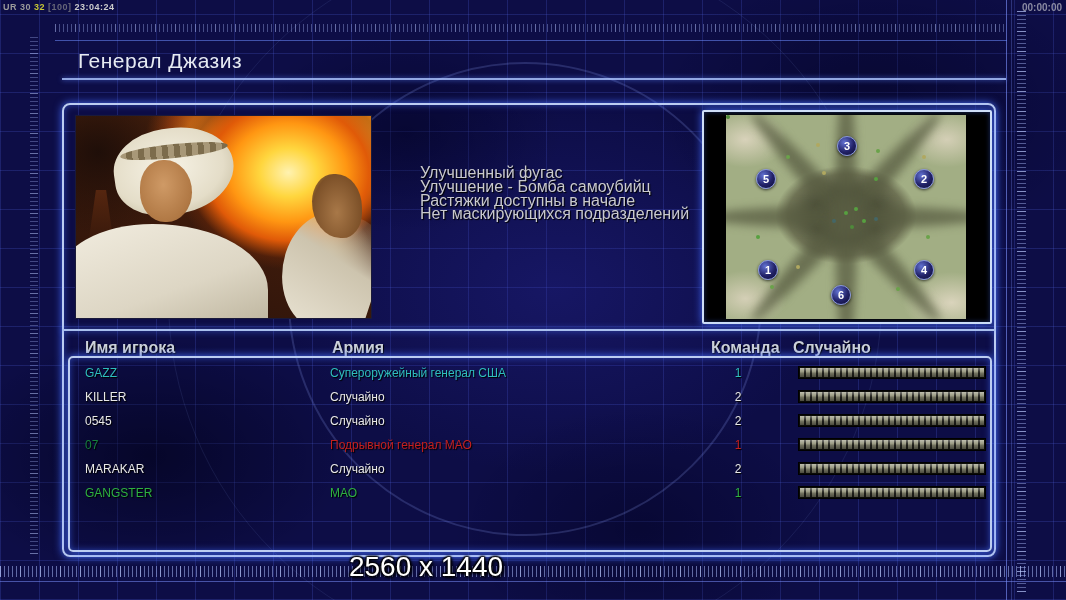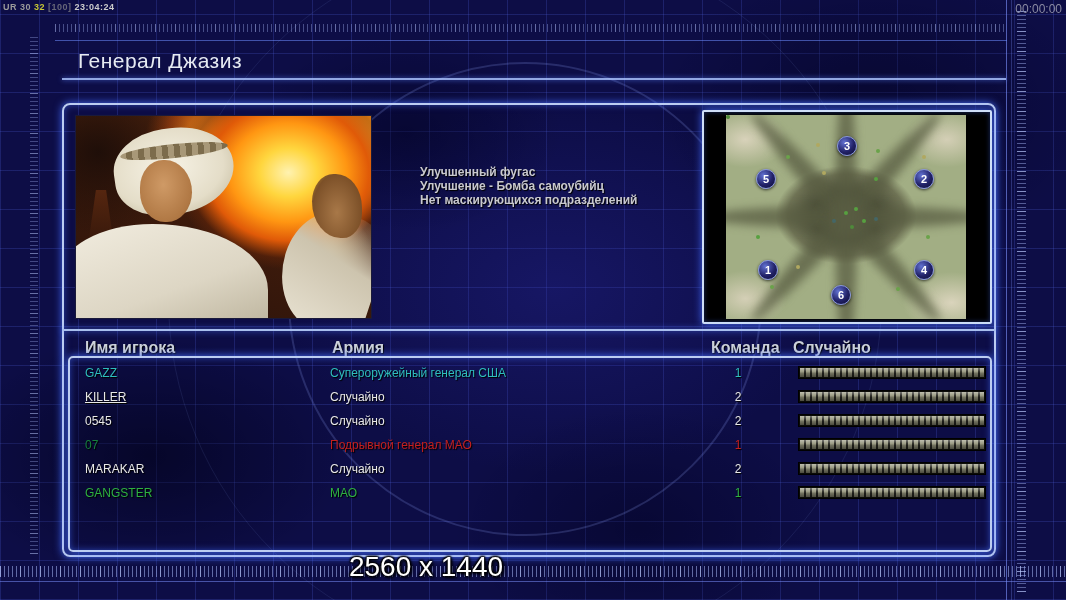--- a/index.html
+++ b/index.html
@@ -39,21 +39,21 @@
   .edge-v1 { left:1006px; top:0; width:1px; height:600px; background:rgba(120,140,245,0.65); }
   .edge-v2 { left:1011px; top:0; width:1px; height:600px; background:rgba(120,140,245,0.3); }
   .edge-h1 { left:0; top:581px; width:1066px; height:1px; background:rgba(120,140,245,0.55); }
   .title-line-top { left:55px; top:40px; width:952px; height:1px; background:rgba(110,140,255,0.55); }
   .title-line-bottom { left:62px; top:78px; width:944px; height:2px;
     background:rgba(170,195,255,0.85); box-shadow:0 0 5px rgba(90,130,255,0.8); }
 
   
   .debug { left:3px; top:2px; font-size:9px; letter-spacing:0.5px; }
   .debug b { font-weight:bold; }
-  .timer { right:4px; top:2px; font-size:12px; color:#8a8aa2; }
+  .timer { right:4px; top:2px; font-size:10px; color:#8a8aa2;font-weight:bold; }
   .page-title { left:78px; top:49px; font-size:21px; color:#e6eaf2; letter-spacing:0.5px; }
 
   
   .glow-frame { border:2px solid #bccdf2; border-radius:8px;
     box-shadow:0 0 9px rgba(70,110,255,0.95), inset 0 0 7px rgba(70,110,255,0.55); }
   .outer-frame { left:62px; top:103px; width:934px; height:454px; }
   .divider { left:62px; top:329px; width:934px; height:2px; background:#a9bfee;
     box-shadow:0 0 6px rgba(80,120,255,0.9); }
   .table-frame { left:68px; top:356px; width:924px; height:196px; border-radius:5px; }
 
@@ -84,21 +84,21 @@
     background:linear-gradient(15deg, #e8e2d2 0%, #cdc4ae 60%, rgba(160,120,80,0.0) 100%);
     border-radius:50% 40% 20% 60%; transform:rotate(18deg); }
   .p-hand { position:absolute; left:236px; top:58px; width:50px; height:64px;
     background:radial-gradient(ellipse at 50% 60%, #a87848 0%, #7c5028 70%, rgba(60,30,10,0.3) 100%);
     border-radius:45% 55% 40% 60%; }
   .p-tower { position:absolute; left:8px; top:74px; width:34px; height:60px;
     background:linear-gradient(180deg, rgba(90,40,16,0.9), rgba(50,22,10,0.9));
     clip-path:polygon(35% 0, 65% 0, 90% 100%, 10% 100%); }
 
   
-  .abilities { left:420px; top:166px; width:300px; font-size:12px; font-weight:bold;
+  .abilities { left:420px; top:166px; width:300px; font-size:16px; font-weight:normal;
     color:#c9c9ce; line-height:13.8px; text-shadow:1px 1px 1px #000; }
 
   
   .map-frame { left:702px; top:110px; width:290px; height:214px; background:#000;
     border:2px solid #cfdff8; border-radius:2px;
     box-shadow:0 0 9px rgba(70,110,255,0.95), inset 0 0 5px rgba(70,110,255,0.4); }
   .map-area { position:absolute; left:22px; top:3px; width:240px; height:204px; overflow:hidden;
     background-color:#a2ae84;
     background-image:
       radial-gradient(ellipse 60px 40px at 8% 12%, #d8d2ba, transparent 70%),
@@ -181,20 +181,21 @@
   <div class="p-hand"></div>
   <div class="p-robe"></div>
   <div class="p-headdress"></div>
   <div class="p-band"></div>
   <div class="p-face"></div>
 </div>
 
 <div class="abs abilities">
   <div>Улучшенный фугас</div>
   <div>Улучшение - Бомба самоубийц</div>
+  <div>Растяжки доступны в начале</div>
   <div>Нет маскирующихся подразделений</div>
 </div>
 
 <div class="abs map-frame">
   <div class="map-area">
     <div class="spoke"></div>
     <div class="spoke s2"></div>
     <div class="spoke s3"></div>
     <div class="spoke s4"></div>
     <div class="map-dots"></div>
@@ -217,21 +218,21 @@
 
 <div class="row" style="top:362px">
   <span class="cell-name" style="color: rgb(47, 189, 189);">GAZZ</span>
   <span class="cell-army" style="color: rgb(47, 189, 189);">Супероружейный генерал США</span>
   <span class="cell-team" style="color: rgb(47, 189, 189);">1</span>
   <span class="pbar">
       <span class="pbar-fill" style="width: calc(100% - 2px);"></span>
     </span>
 </div>
 <div class="row" style="top:386px">
-  <span class="cell-name" style="color: rgb(232, 232, 232); text-decoration: underline;">KILLER</span>
+  <span class="cell-name" style="color: rgb(232, 232, 232);">KILLER</span>
   <span class="cell-army" style="color: rgb(232, 232, 232);">Случайно</span>
   <span class="cell-team" style="color: rgb(232, 232, 232);">2</span>
   <span class="pbar">
       <span class="pbar-fill" style="width: calc(100% - 2px);"></span>
     </span>
 </div>
 <div class="row" style="top:410px">
   <span class="cell-name" style="color: rgb(232, 232, 232);">0545</span>
   <span class="cell-army" style="color: rgb(232, 232, 232);">Случайно</span>
   <span class="cell-team" style="color: rgb(232, 232, 232);">2</span>

